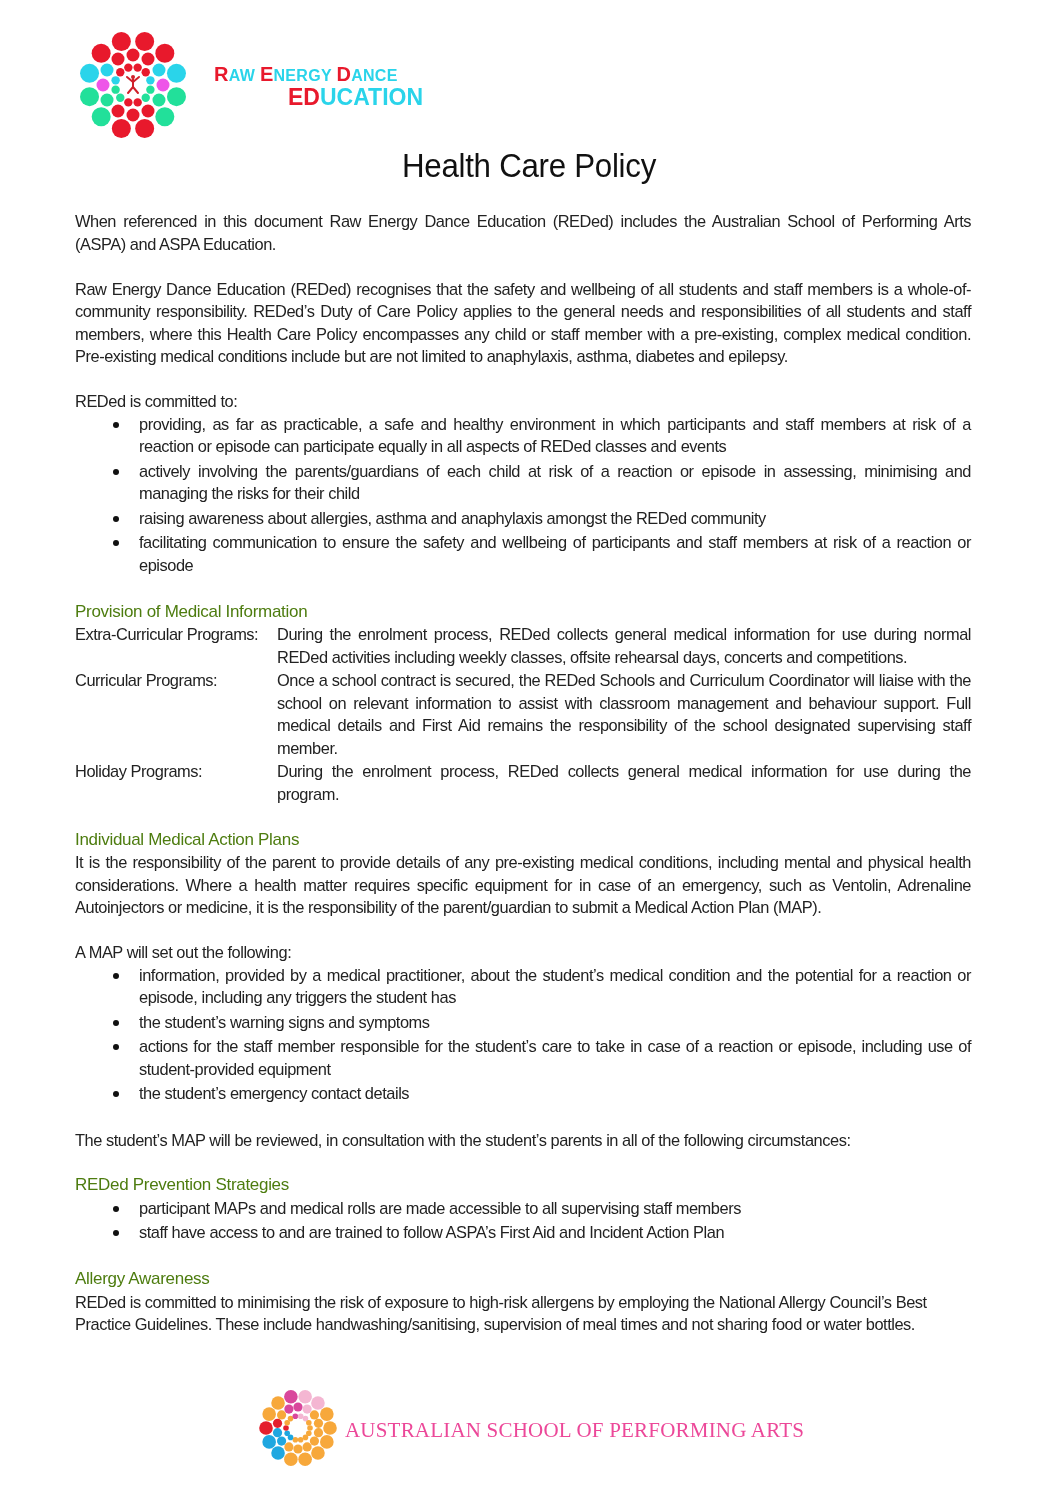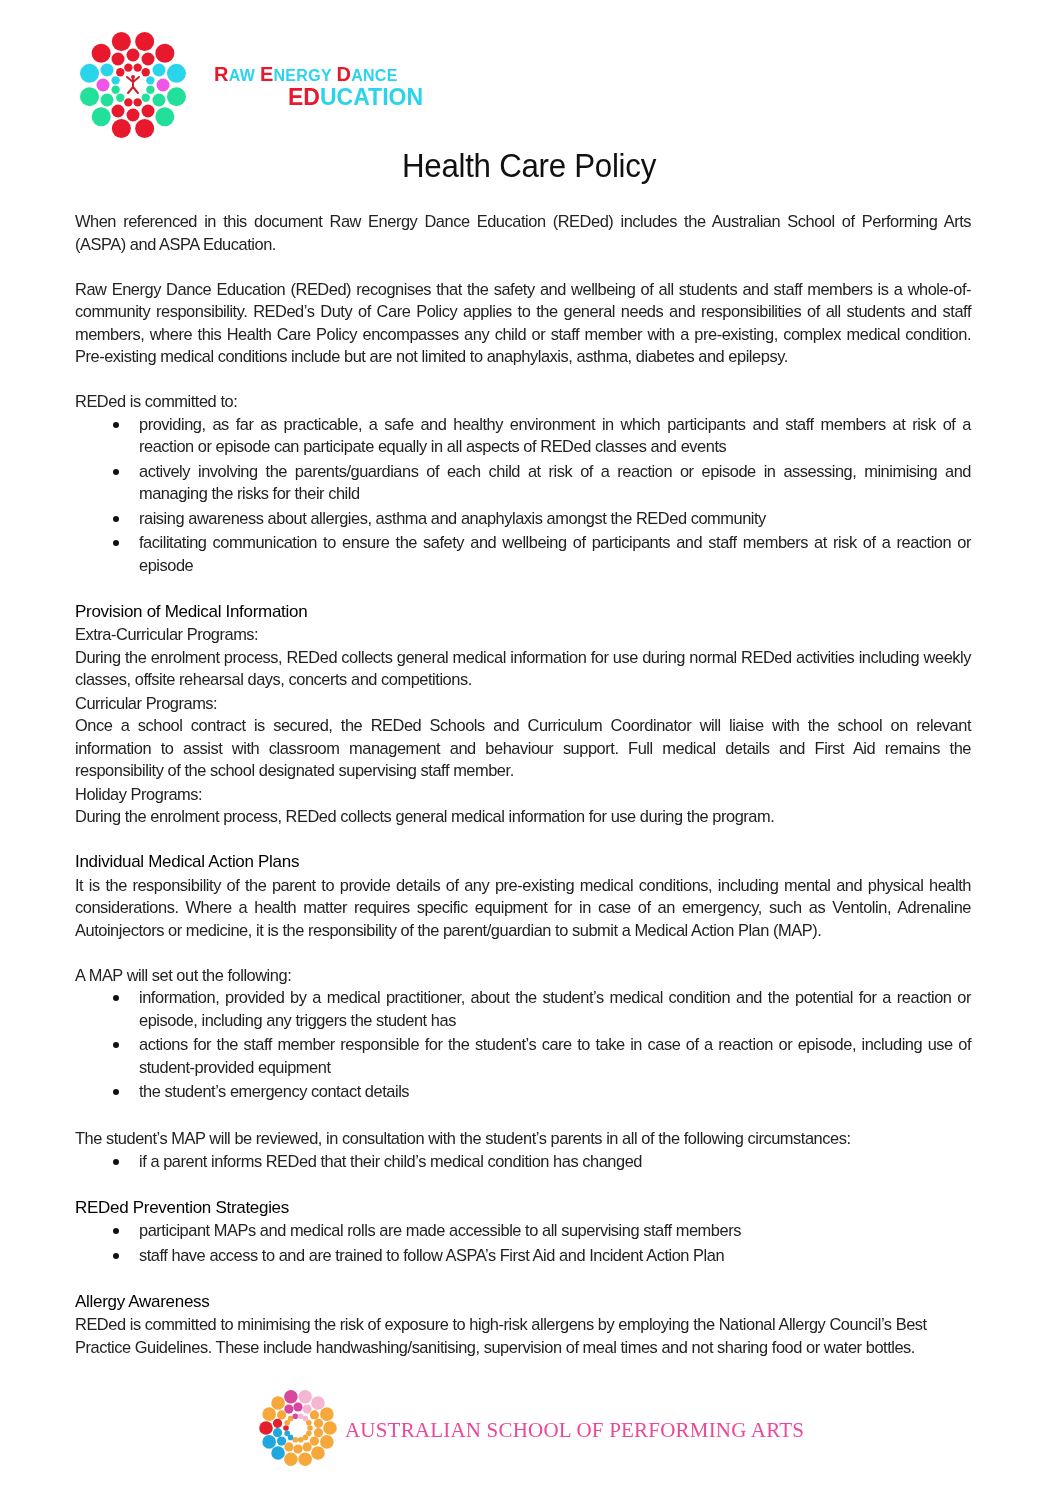--- a/index.html
+++ b/index.html
@@ -26,28 +26,28 @@
       letter-spacing: -0.3px; transform: scaleX(0.92);
     }
 
     .content {
       position: absolute; left: 75px; top: 210px; width: 896px;
       font-size: 16.4px; line-height: 22.5px; color: #222;
       letter-spacing: -0.45px;
     }
     .para { margin: 0; text-align: justify; }
     .gap { height: 22.5px; }
-    .heading { margin: 0; font-size: 17px; color: #000000; letter-spacing: -0.3px; }
+    .heading { margin: 0; font-size: 17px; color: #4d7c0f; letter-spacing: -0.3px; }
     ul.bullets { list-style: none; margin: 0; padding: 0; }
     ul.bullets li { position: relative; padding-left: 64px; text-align: justify; margin-bottom: 2px; }
     ul.bullets li .dot {
       position: absolute; left: 38px; top: 9px; width: 6px; height: 6px;
       border-radius: 50%; background: #111;
     }
-    .def-row { display: flex; margin-bottom: 1px; flex-direction: column; }
+    .def-row { display: flex; margin-bottom: 1px; }
     .def-term { width: 202px; flex: none; }
     .def-desc { flex: 1; text-align: justify; }
 
     .logo-bottom { position: absolute; left: 258px; top: 1388px; width: 80px; height: 80px; }
     .aspa-text {
       position: absolute; left: 345px; top: 1418px; font-family: "Liberation Serif", serif;
       font-size: 21px; color: #ec4899; letter-spacing: 0.2px; white-space: nowrap;
     }
   </style>
 </head>
@@ -146,27 +146,27 @@
       </div>
     </div>
     <div class="gap"></div>
 
     <p class="heading">Individual Medical Action Plans</p>
     <p class="para">It is the responsibility of the parent to provide details of any pre-existing medical conditions, including mental and physical health considerations. Where a health matter requires specific equipment for in case of an emergency, such as Ventolin, Adrenaline Autoinjectors or medicine, it is the responsibility of the parent/guardian to submit a Medical Action Plan (MAP).</p>
     <div class="gap"></div>
     <p class="para">A MAP will set out the following:</p>
     <ul class="bullets">
       <li><span class="dot"></span><span>information, provided by a medical practitioner, about the student’s medical condition and the potential for a reaction or episode, including any triggers the student has</span></li>
+      <li><span class="dot"></span><span>the student’s warning signs and symptoms</span></li>
       <li><span class="dot"></span><span>actions for the staff member responsible for the student’s care to take in case of a reaction or episode, including use of student-provided equipment</span></li>
       <li><span class="dot"></span><span>the student’s emergency contact details</span></li>
     </ul>
     <div class="gap"></div>
     <p class="para">The student’s MAP will be reviewed, in consultation with the student’s parents in all of the following circumstances:</p>
     <ul class="bullets">
-      <li><span class="dot"></span><span>if a parent informs REDed that their child’s medical condition has changed</span></li>
     </ul>
     <div class="gap"></div>
 
     <p class="heading">REDed Prevention Strategies</p>
     <ul class="bullets">
       <li><span class="dot"></span><span>participant MAPs and medical rolls are made accessible to all supervising staff members</span></li>
       <li><span class="dot"></span><span>staff have access to and are trained to follow ASPA’s First Aid and Incident Action Plan</span></li>
     </ul>
     <div class="gap"></div>
 

